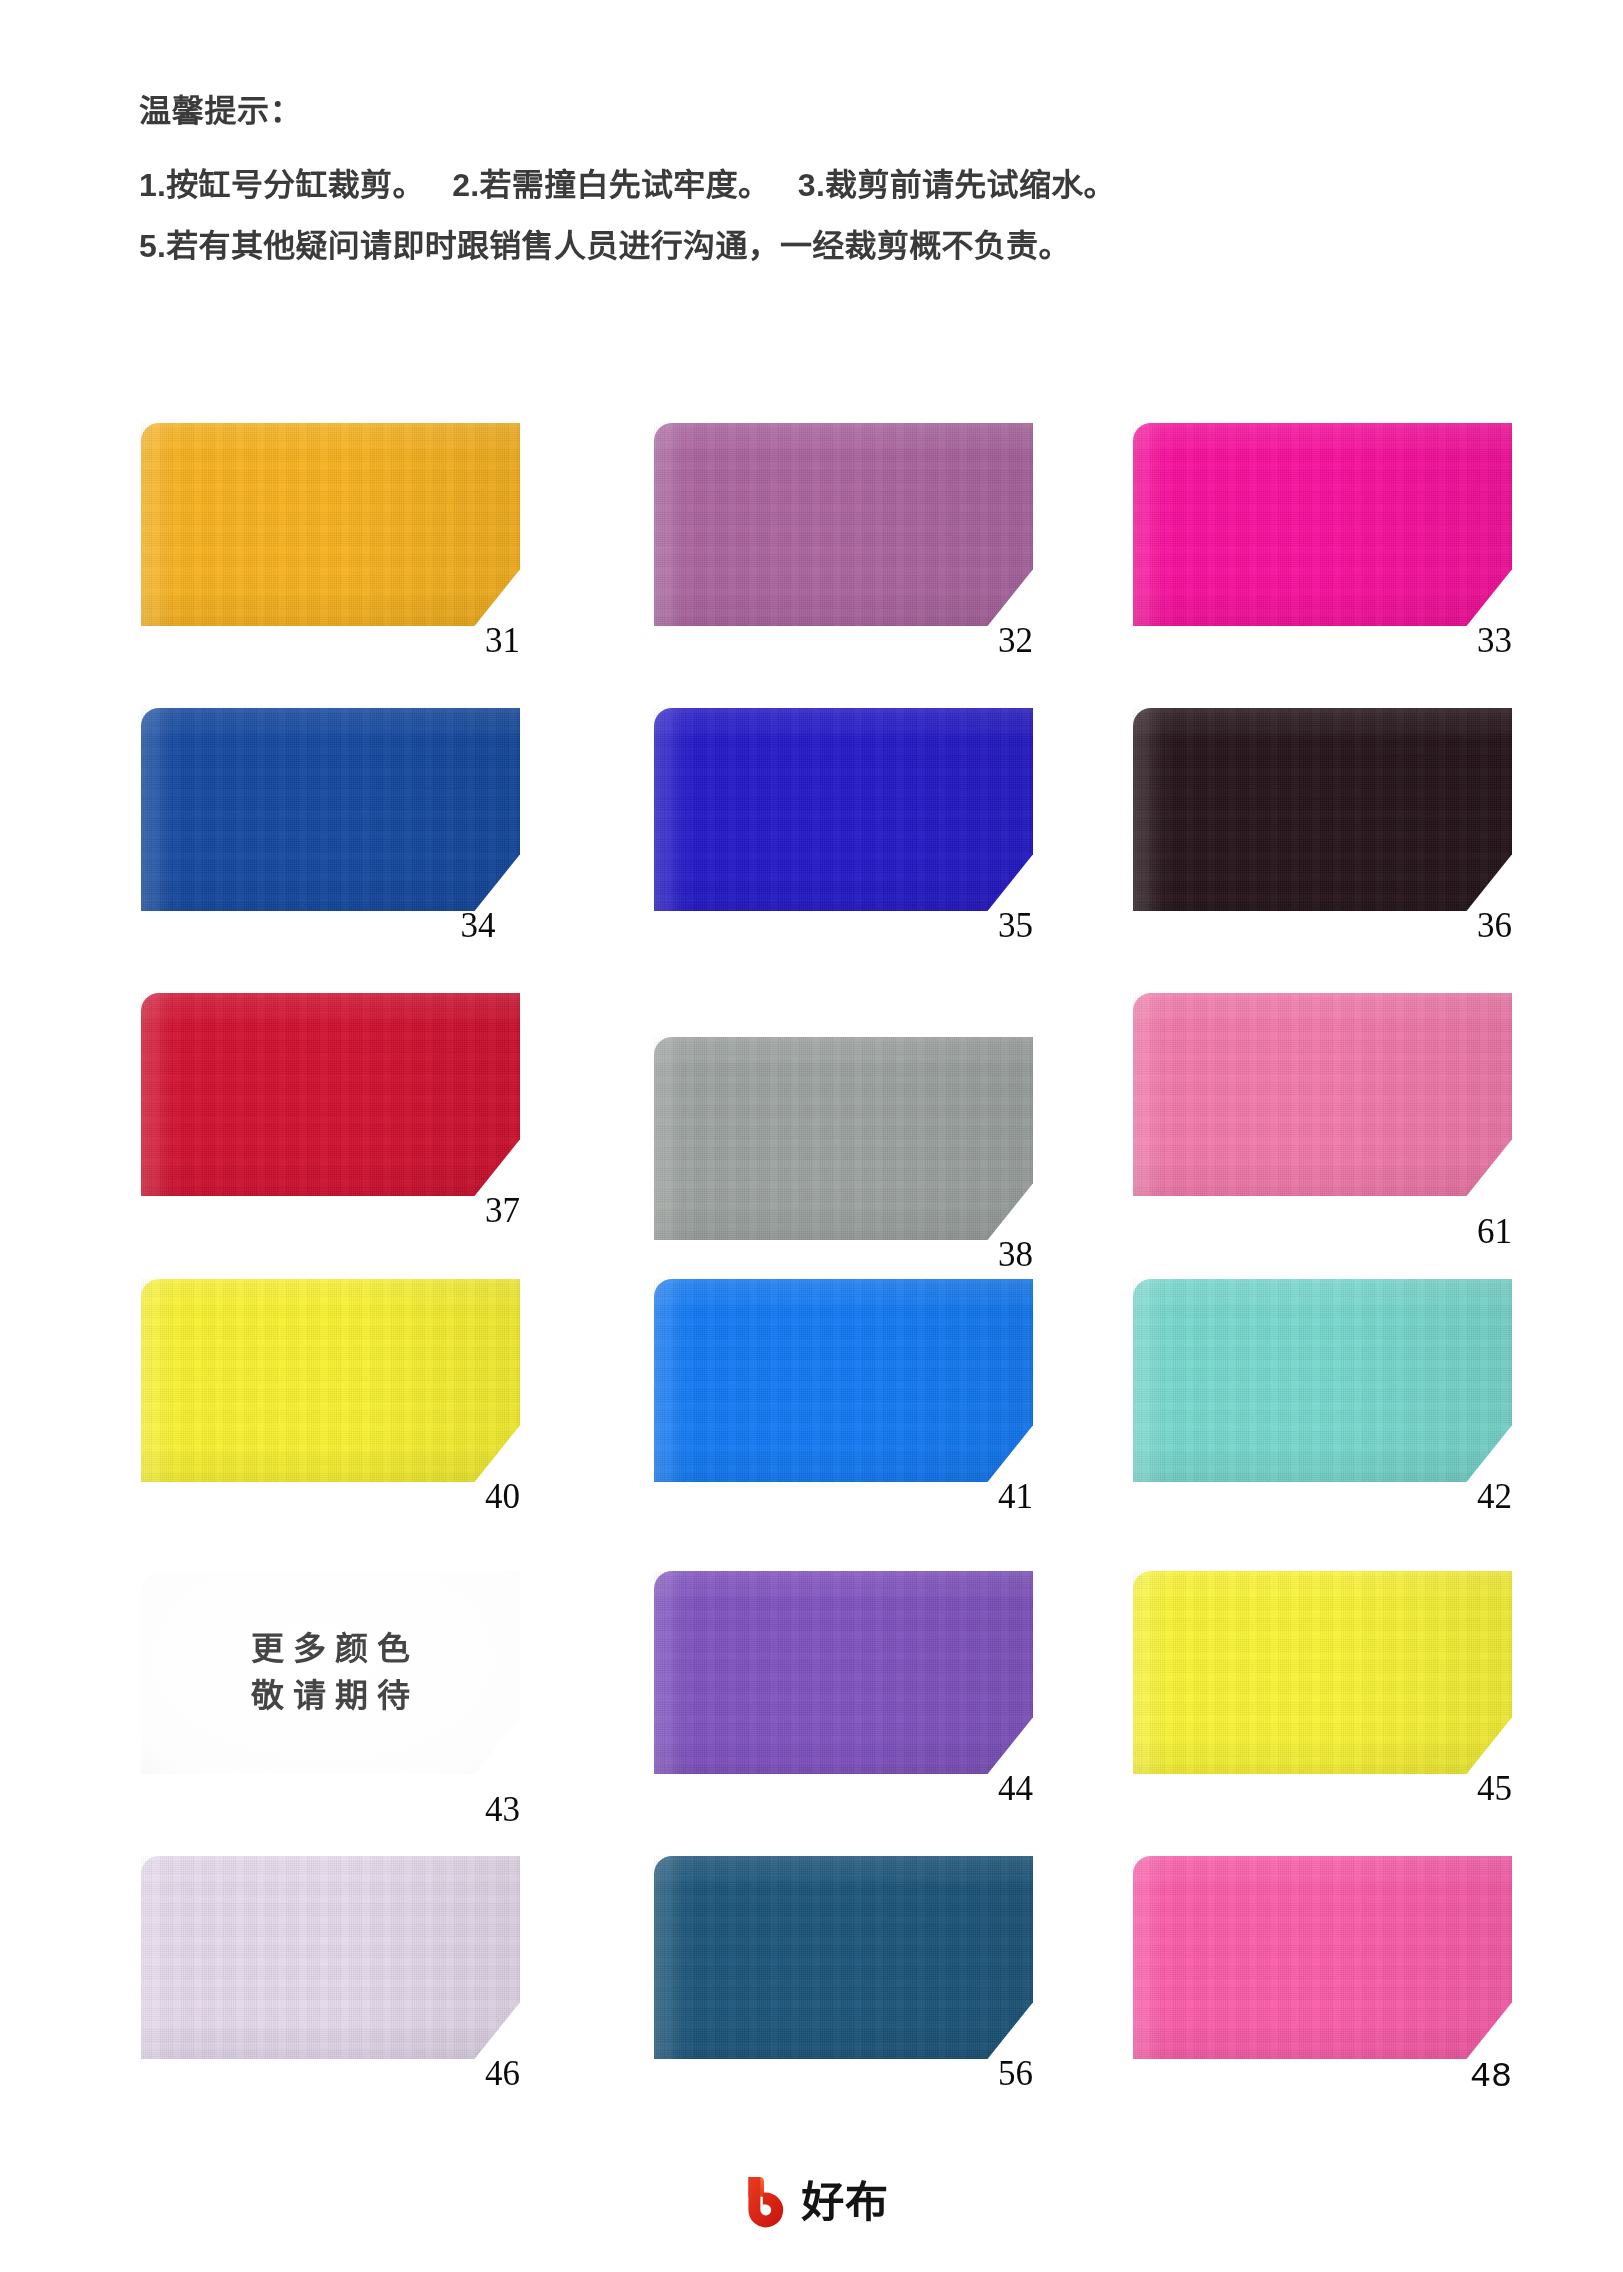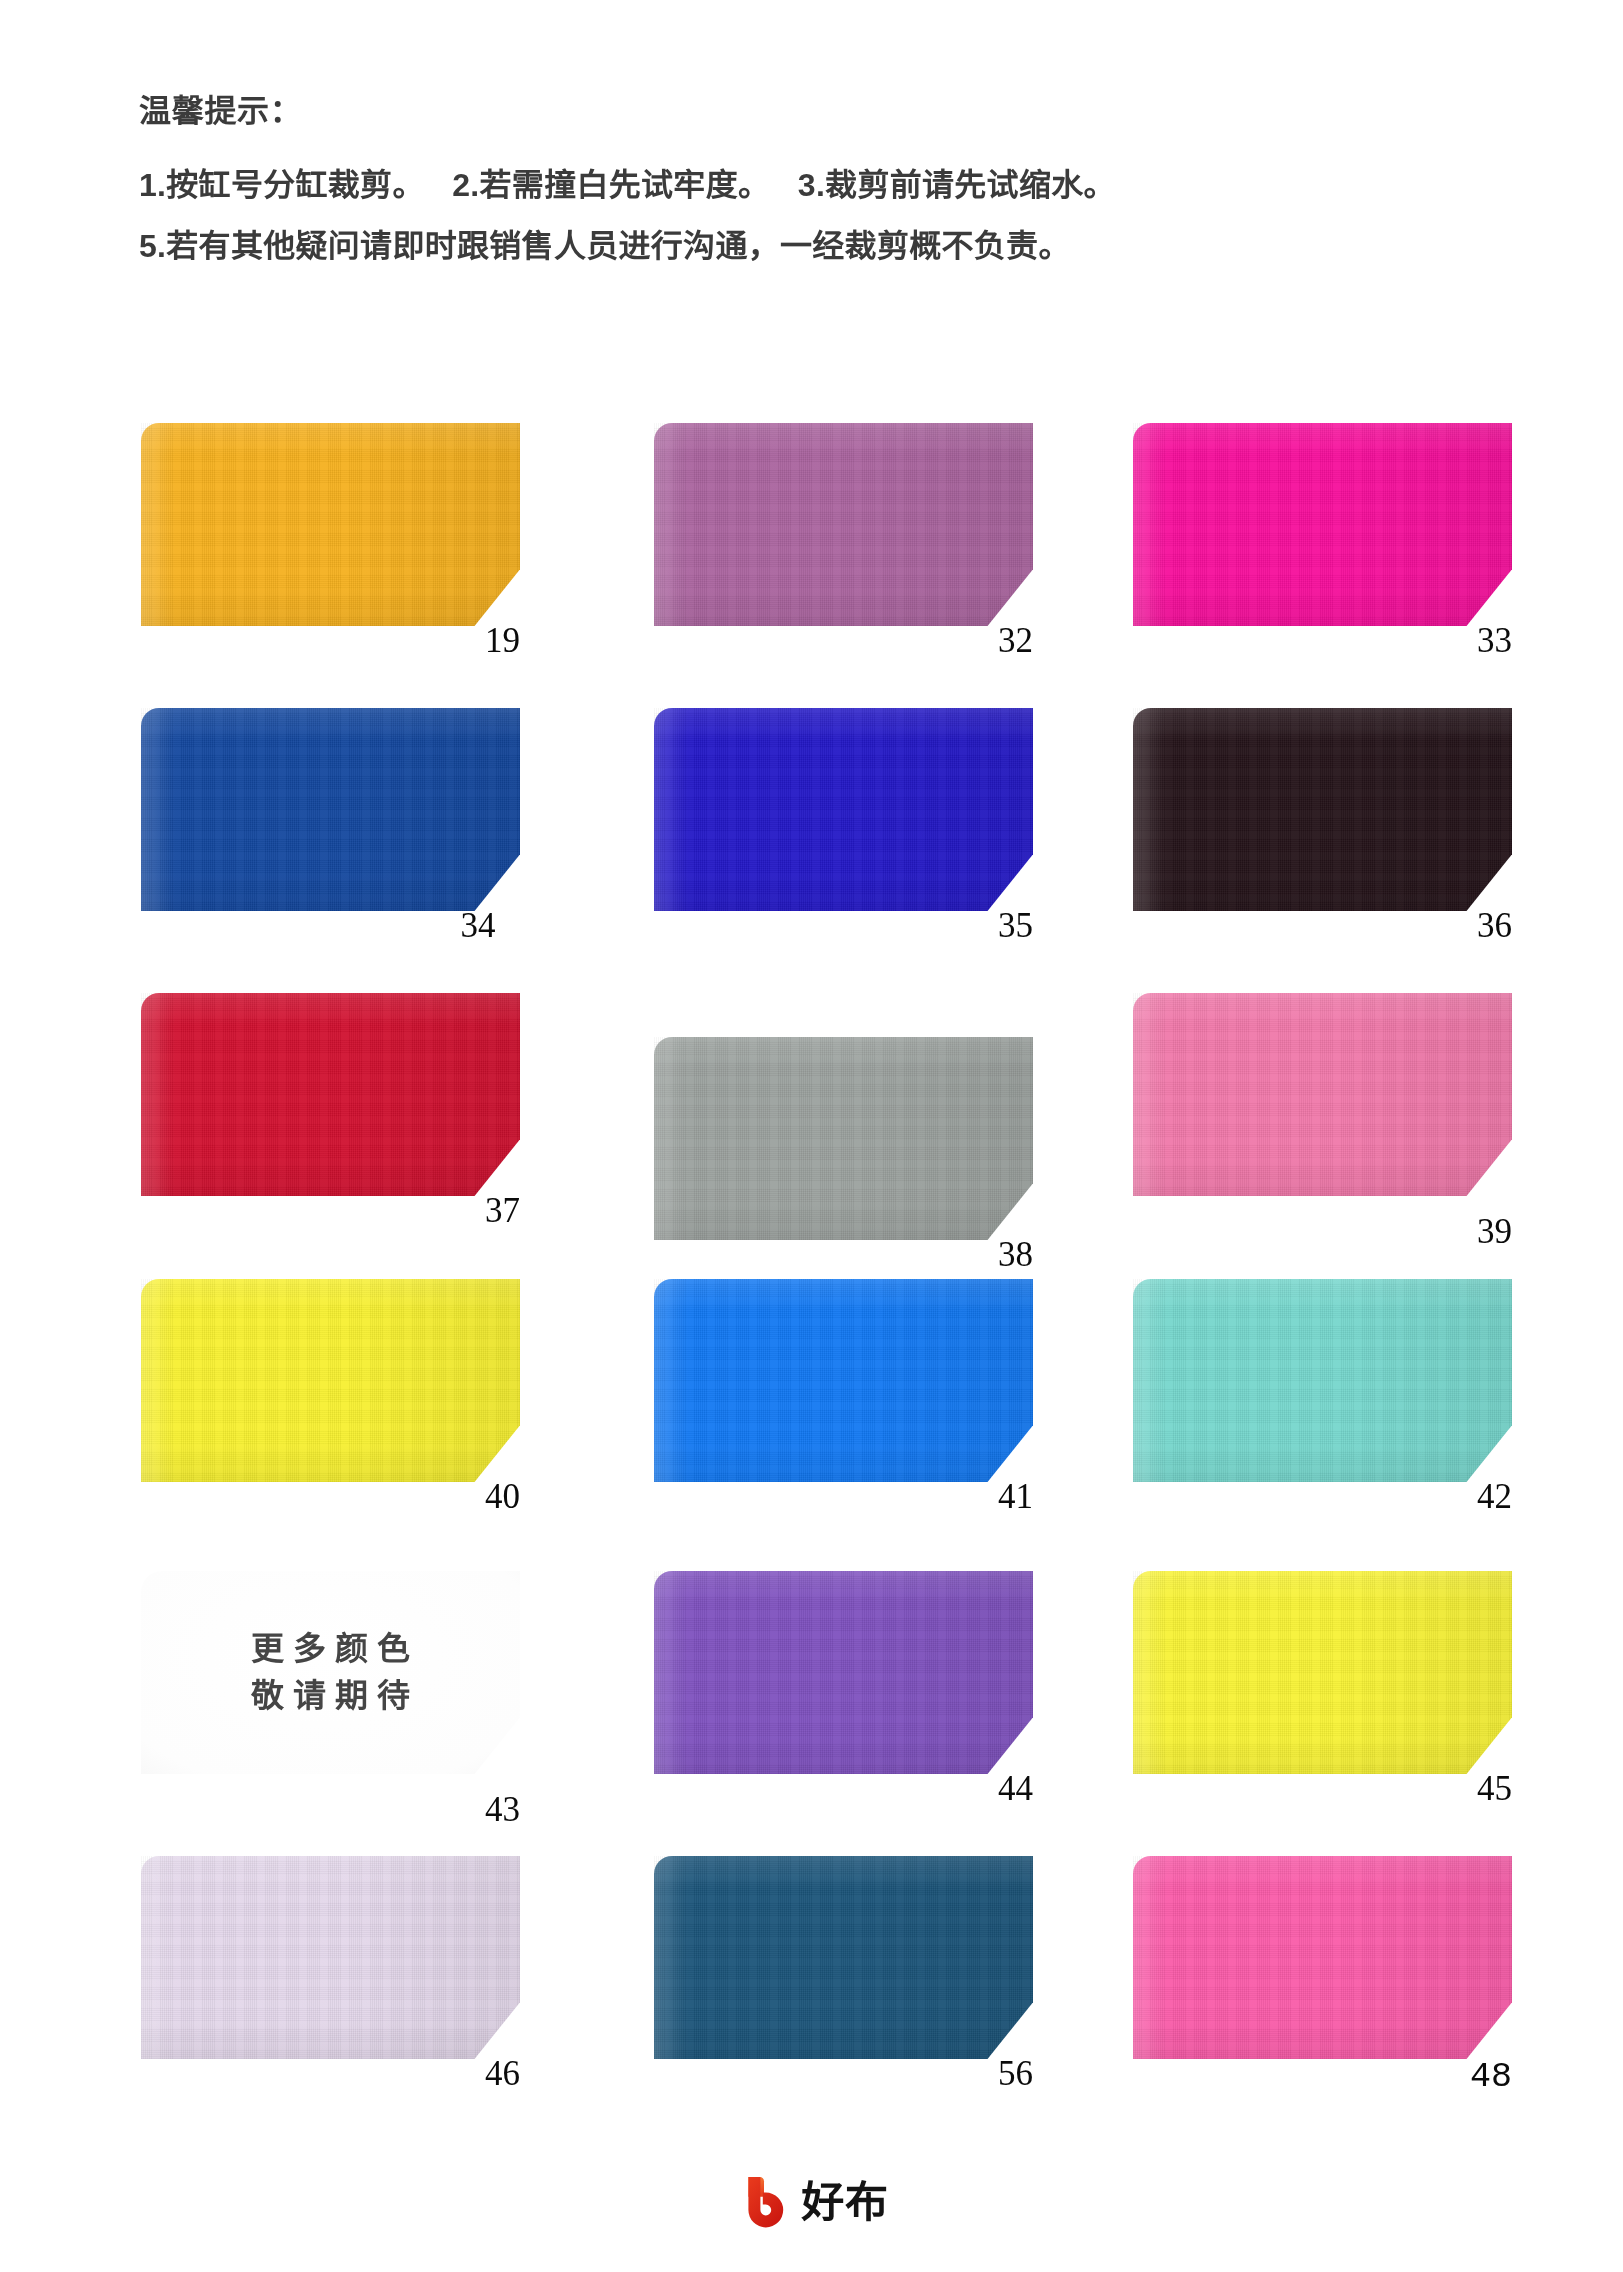--- a/index.html
+++ b/index.html
@@ -153,21 +153,21 @@
 
 <div class="notice">
   <div class="notice-title">温馨提示：</div>
   <div class="notice-line">1.按缸号分缸裁剪。   2.若需撞白先试牢度。   3.裁剪前请先试缩水。</div>
   <div class="notice-line">5.若有其他疑问请即时跟销售人员进行沟通，一经裁剪概不负责。</div>
 </div>
 
 <div class="grid" id="swatch-grid">
     <div class="cell" style="left: 141px; top: 423px;">
       <div class="swatch" style="background-color: rgb(245, 176, 30);"></div>
-      <div class="swatch-label" style="top: 200px;">19</div>
+      <div class="swatch-label" style="top: 200px;">31</div>
     </div>
     <div class="cell" style="left: 654px; top: 423px;">
       <div class="swatch" style="background-color: rgb(169, 99, 158);"></div>
       <div class="swatch-label" style="top: 200px;">32</div>
     </div>
     <div class="cell" style="left: 1133px; top: 423px;">
       <div class="swatch" style="background-color: rgb(246, 14, 155);"></div>
       <div class="swatch-label" style="top: 200px;">33</div>
     </div>
     <div class="cell" style="left: 141px; top: 708px;">
@@ -185,21 +185,21 @@
     <div class="cell" style="left: 141px; top: 993px;">
       <div class="swatch" style="background-color: rgb(208, 16, 47);"></div>
       <div class="swatch-label" style="top: 200px;">37</div>
     </div>
     <div class="cell" style="left: 654px; top: 993px; margin-top: 44px;">
       <div class="swatch" style="background-color: rgb(155, 161, 158);"></div>
       <div class="swatch-label" style="top: 200px;">38</div>
     </div>
     <div class="cell" style="left: 1133px; top: 993px;">
       <div class="swatch" style="background-color: rgb(240, 120, 169);"></div>
-      <div class="swatch-label" style="top: 221px;">39</div>
+      <div class="swatch-label" style="top: 221px;">61</div>
     </div>
     <div class="cell" style="left: 141px; top: 1279px;">
       <div class="swatch" style="background-color: rgb(247, 240, 48);"></div>
       <div class="swatch-label" style="top: 200px;">40</div>
     </div>
     <div class="cell" style="left: 654px; top: 1279px;">
       <div class="swatch" style="background-color: rgb(18, 120, 242);"></div>
       <div class="swatch-label" style="top: 200px;">41</div>
     </div>
     <div class="cell" style="left: 1133px; top: 1279px;">

